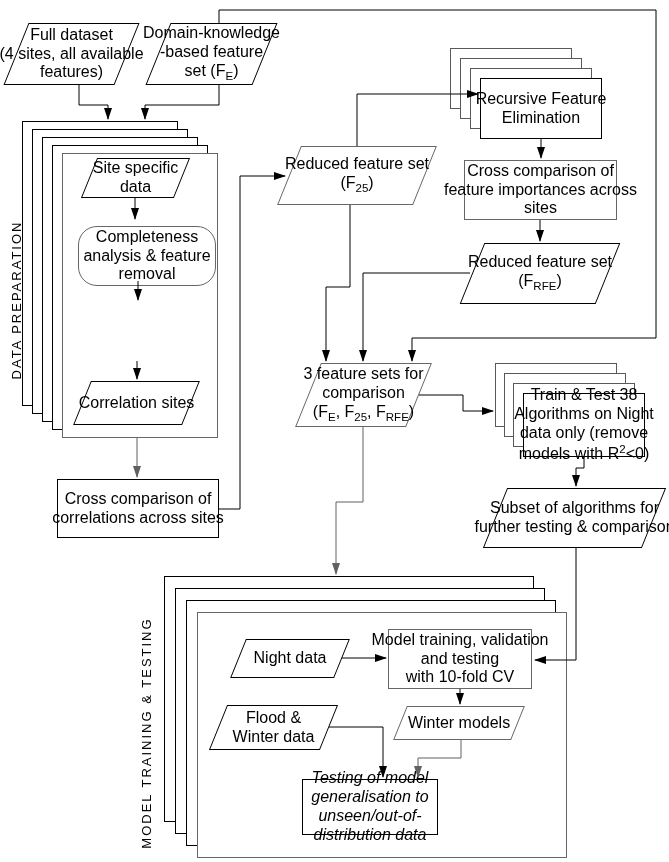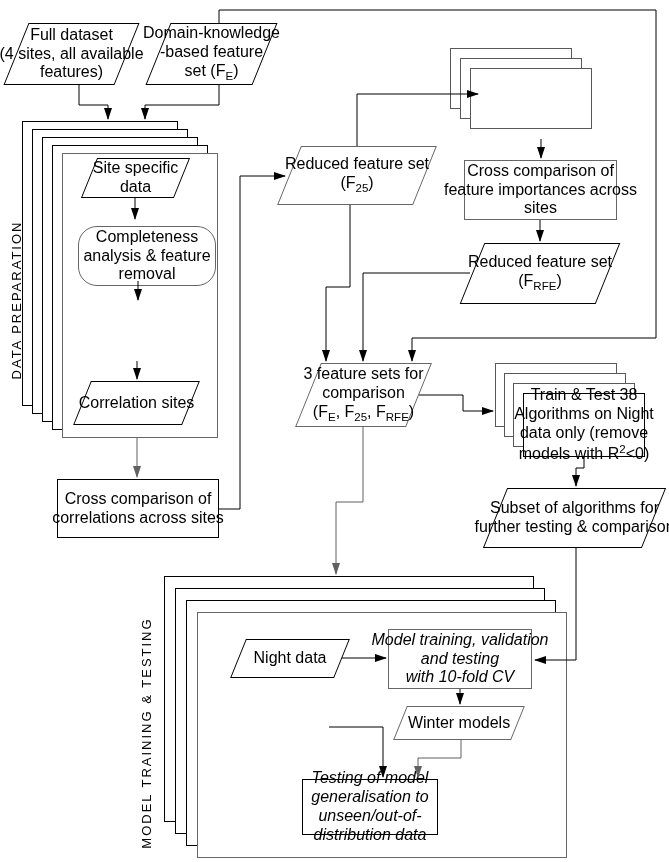--- a/index.html
+++ b/index.html
@@ -87,20 +87,25 @@
   <div class="node" style="left:277px;top:146px;width:160px;height:59px;">
     <div class="para-shape gray" style="--s:12px"></div>
     <div class="label">
         <span>Reduced feature set<br>(F<sub>25</sub>)</span>
       </div>
   </div>
 
   <div class="echo gray" style="left:450px;top:48px;width:122px;height:61px;"></div>
   <div class="echo gray" style="left:460px;top:58px;width:122px;height:61px;"></div>
   <div class="echo gray" style="left:470px;top:68px;width:122px;height:61px;"></div>
+  <div class="rect-node" style="left:480px;top:78px;width:122px;height:61px;">
+    <div class="label">
+        <span>Recursive Feature<br>Elimination</span>
+      </div>
+  </div>
 
   <div class="rect-node gray" style="left:464px;top:160px;width:153px;height:60px;">
     <div class="label">
         <span>Cross comparison of<br>feature importances across<br>sites</span>
       </div>
   </div>
 
   <div class="node" style="left:460px;top:243px;width:160px;height:61px;">
     <div class="para-shape" style="--s:12px"></div>
     <div class="label">
@@ -135,29 +140,35 @@
   <div class="echo" style="left:175px;top:588px;width:370px;height:246px;"></div>
   <div class="echo" style="left:186px;top:600px;width:370px;height:246px;"></div>
   <div class="frame gray" style="left:197px;top:612px;width:370px;height:246px;"></div>
 
   <div class="node" style="left:230px;top:639px;width:120px;height:39px;">
     <div class="para-shape" style="--s:8px"></div>
     <div class="label">
         <span>Night data</span>
       </div>
   </div>
-  <div class="rect-node gray" style="left:388px;top:629px;width:144px;height:60px;font-style:italic;">
+  <div class="rect-node gray" style="left:388px;top:629px;width:144px;height:60px;">
     <div class="label">
         <span>Model training, validation<br>and testing<br>with 10-fold CV</span>
       </div>
   </div>
   <div class="node" style="left:393px;top:706px;width:132px;height:34px;">
     <div class="para-shape gray" style="--s:7px"></div>
     <div class="label">
         <span>Winter models</span>
+      </div>
+  </div>
+  <div class="node" style="left:209px;top:705px;width:129px;height:45px;">
+    <div class="para-shape" style="--s:9px"></div>
+    <div class="label">
+        <span>Flood &amp;<br>Winter data</span>
       </div>
   </div>
   <div class="rect-node" style="left:302px;top:779px;width:136px;height:56px;font-style:italic;">
     <div class="label">
         <span>Testing of model<br>generalisation to<br>unseen/out-of-<br>distribution data</span>
       </div>
   </div>
 
   <svg class="edges" width="669" height="862" viewBox="0 0 669 862">
     <defs>

